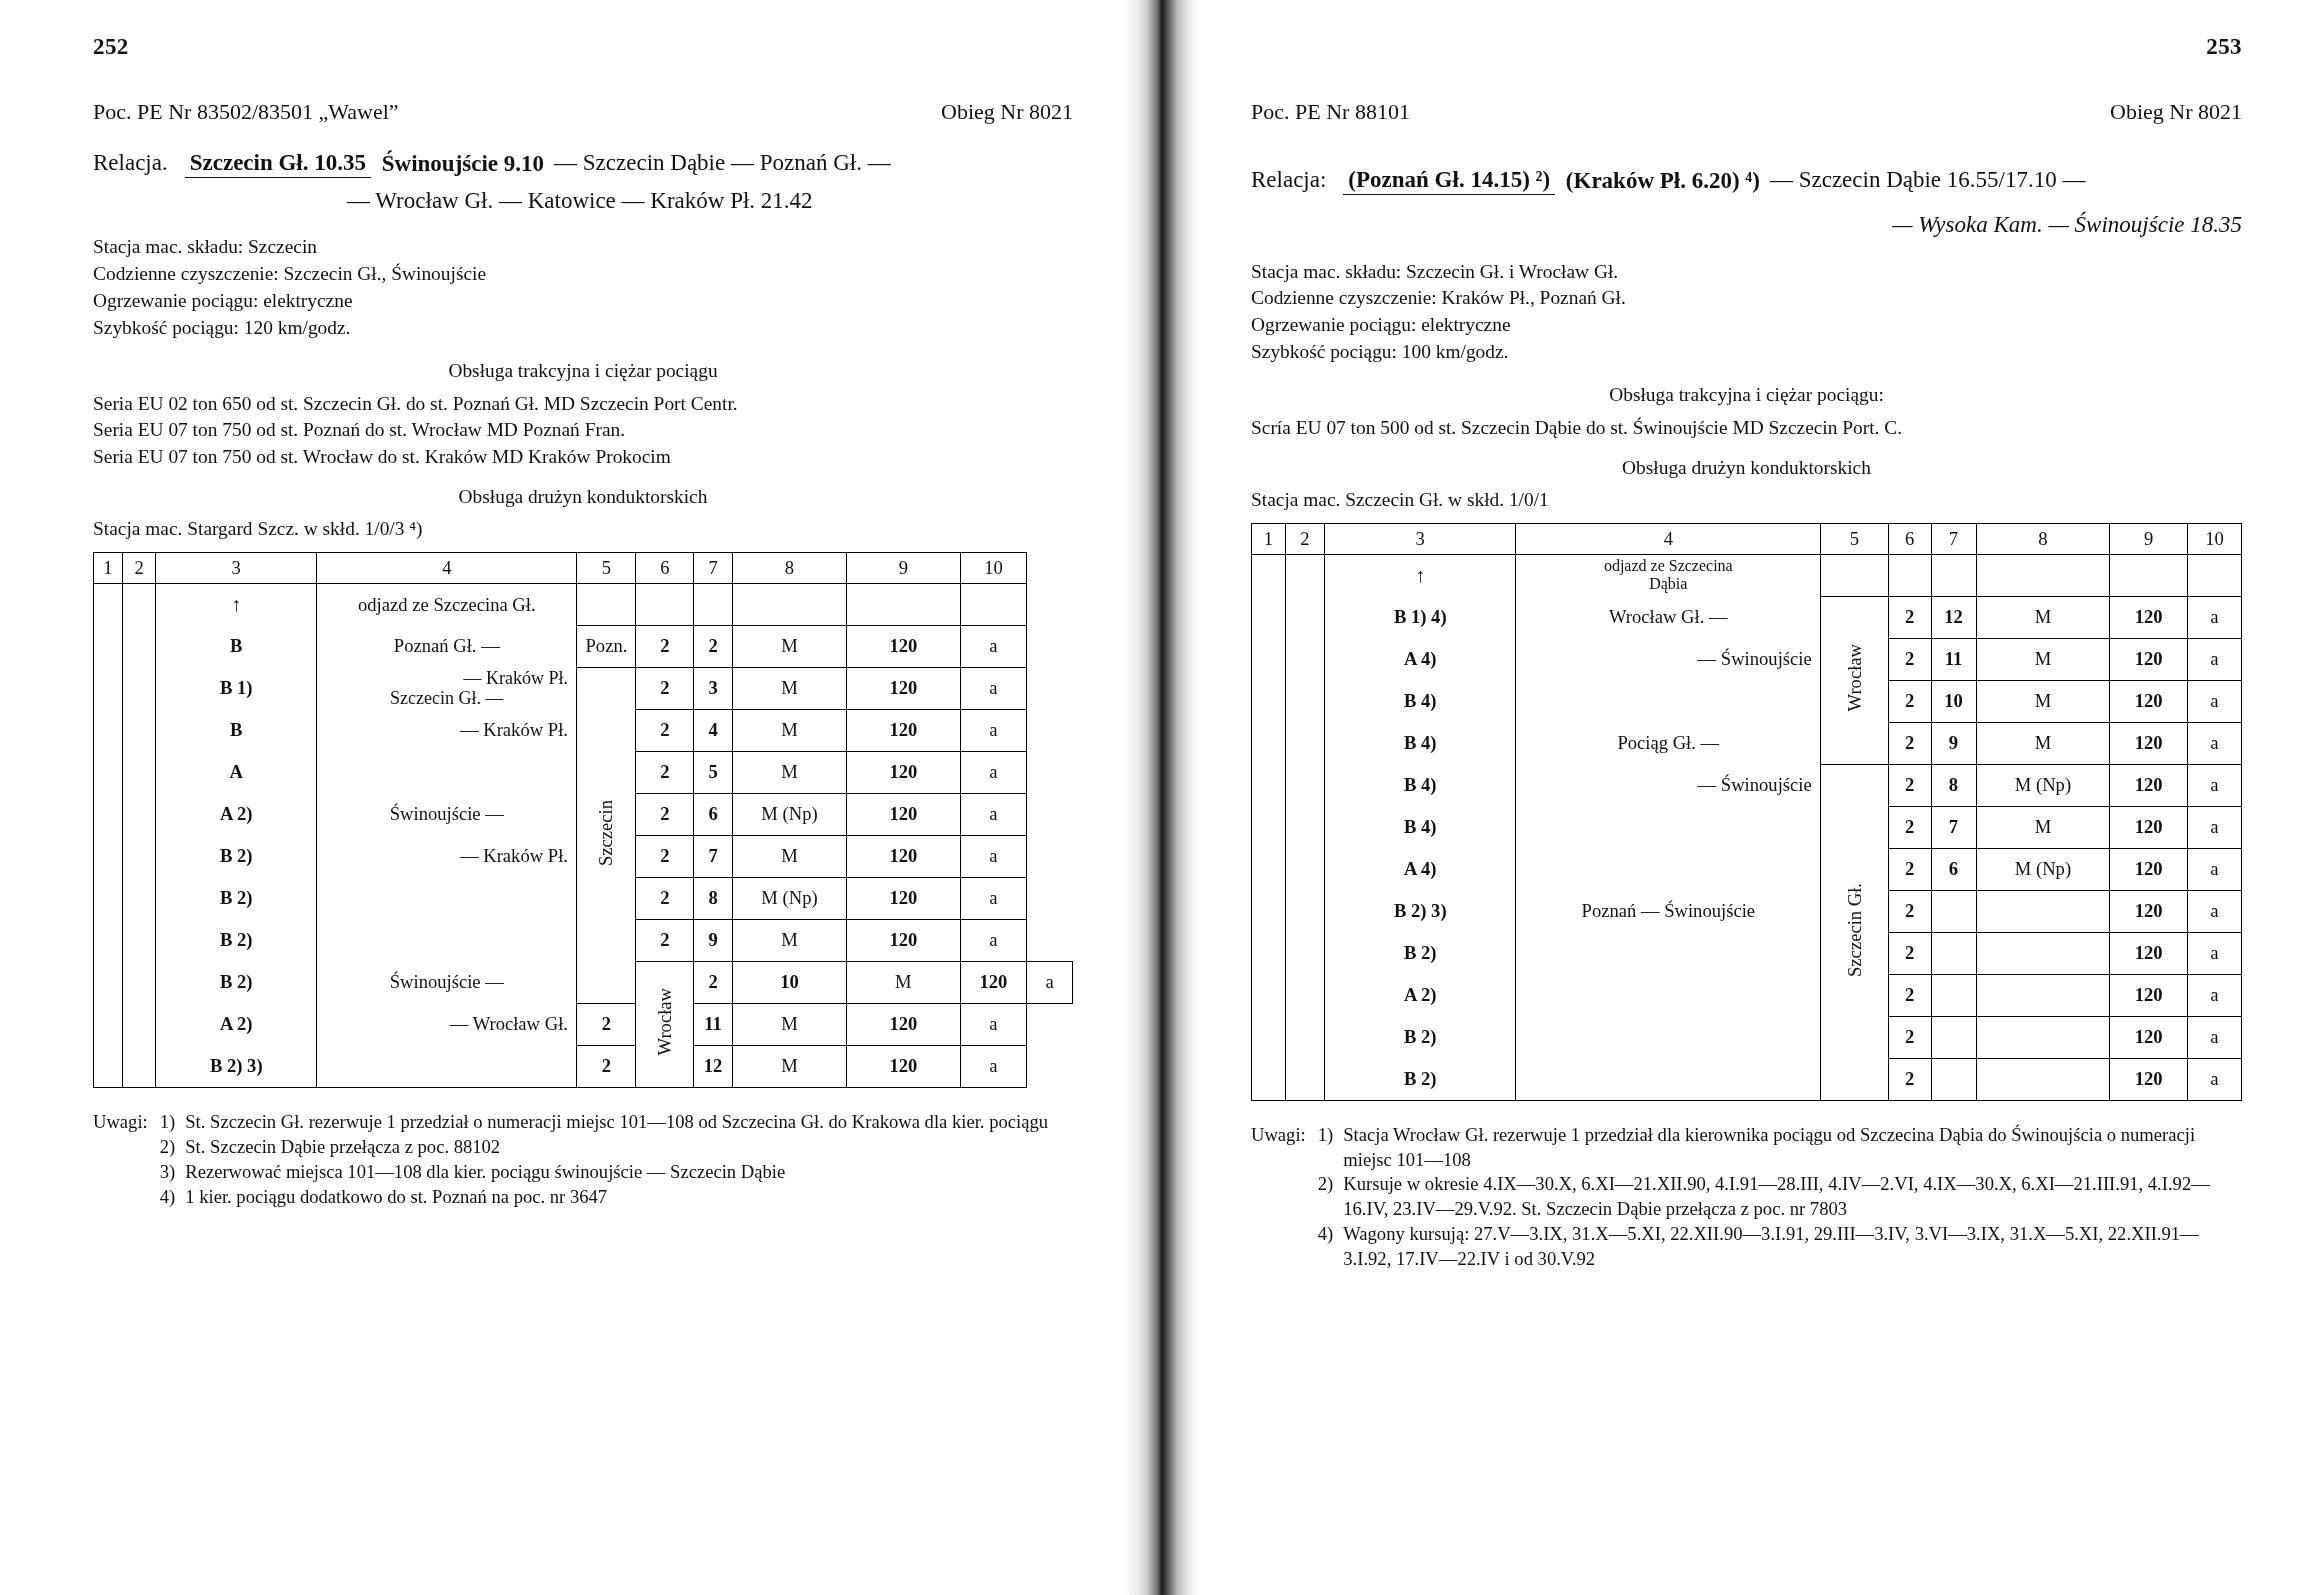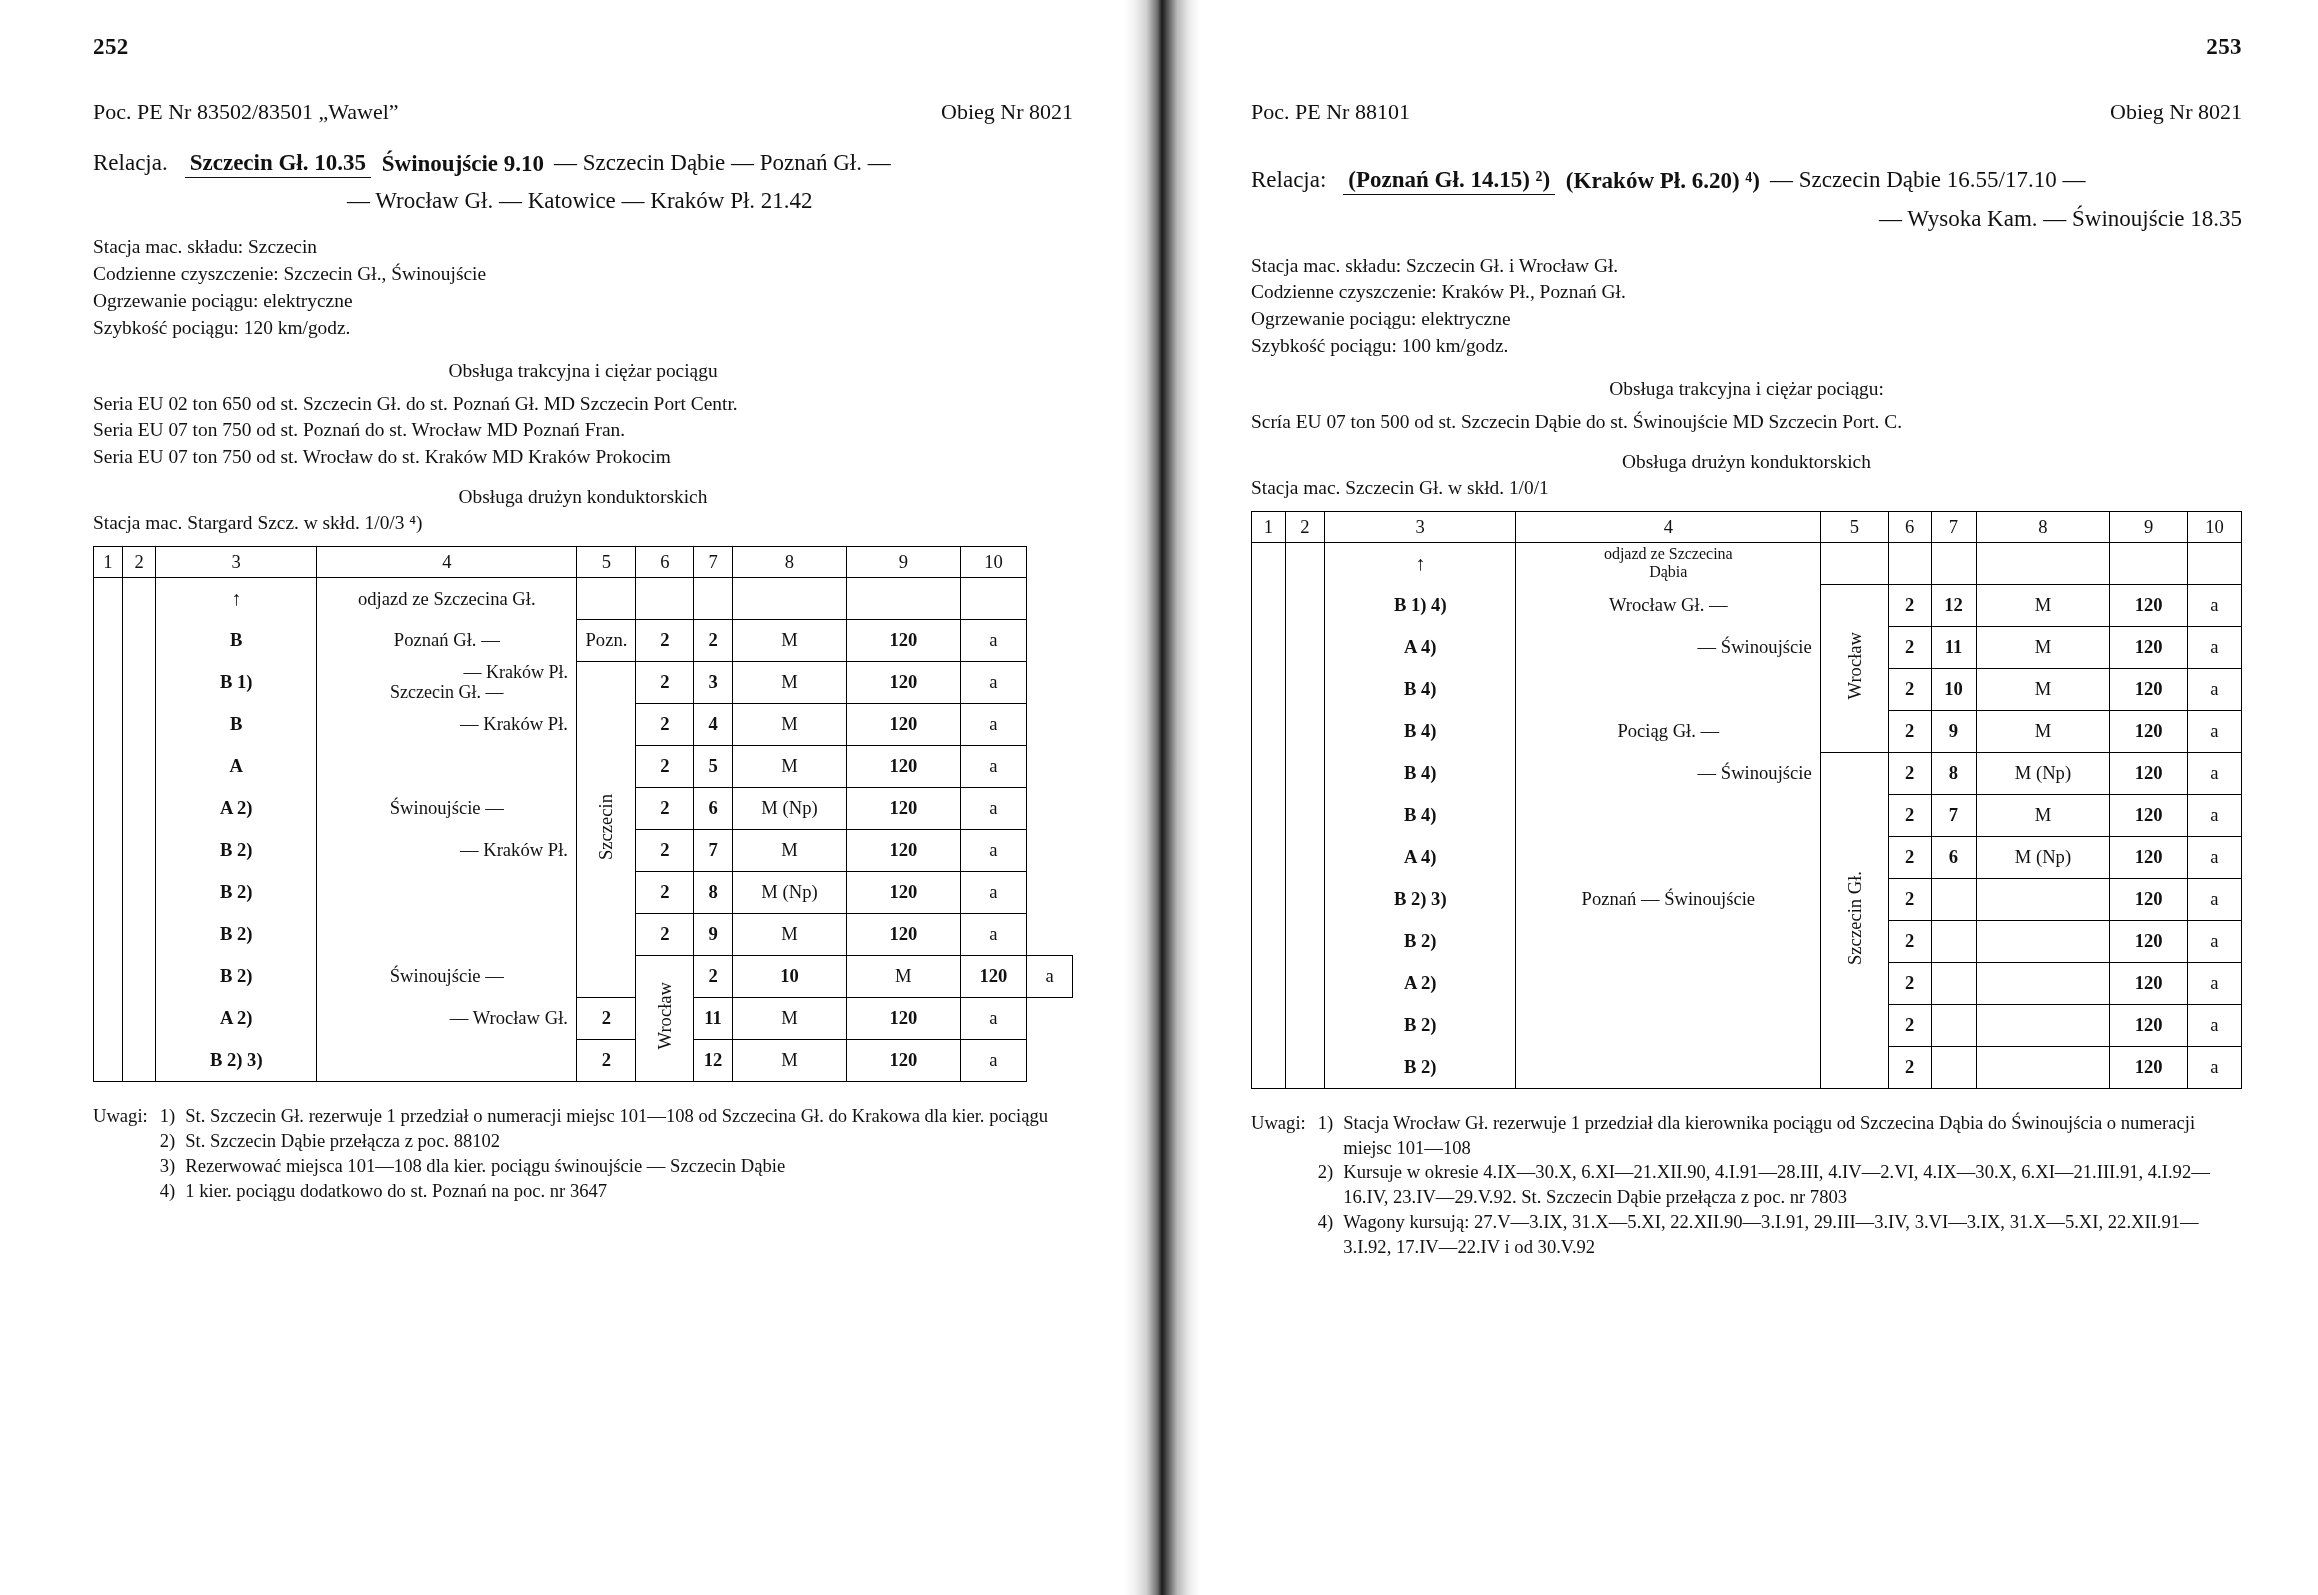--- a/index.html
+++ b/index.html
@@ -91,23 +91,24 @@
     padding: 2.5px 5px 0 5px;
     white-space: nowrap;
   }
   .rel-tail { white-space: nowrap; }
   .rel-line2 {
     margin-top: 6.8px;
     padding-left: 254px;
     white-space: nowrap;
   }
   .rel-line2-r {
-    margin-top: 8px;
+    margin-top: 14px;
     text-align: right;
     white-space: nowrap;
+    font-style: italic;
   }
 
   .info {
     margin-top: 18.6px;
     font-size: 19.4px;
     line-height: 1.38;
   }
   .center-head {
     text-align: center;
     font-size: 19.4px;
@@ -117,21 +118,21 @@
     text-align: center;
     font-size: 19.4px;
     margin-top: 15px;
   }
   .series {
     margin-top: 8.5px;
     font-size: 19.4px;
     line-height: 1.38;
   }
   .stacja-line {
-    margin-top: 4px;
+    margin-top: 10px;
     font-size: 19.4px;
   }
 
   table.sched {
     border-collapse: collapse;
     margin-top: 12px;
     width: 100%;
     font-size: 18.6px;
   }
   table.sched th, table.sched td {

